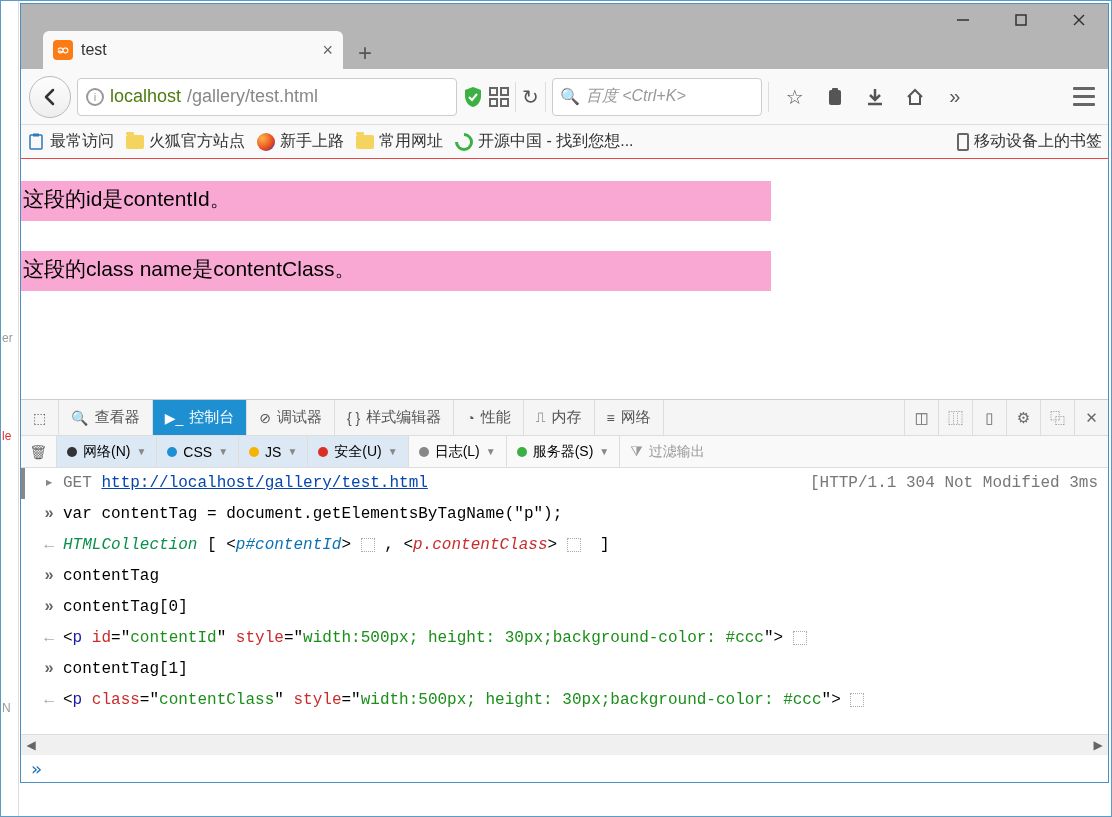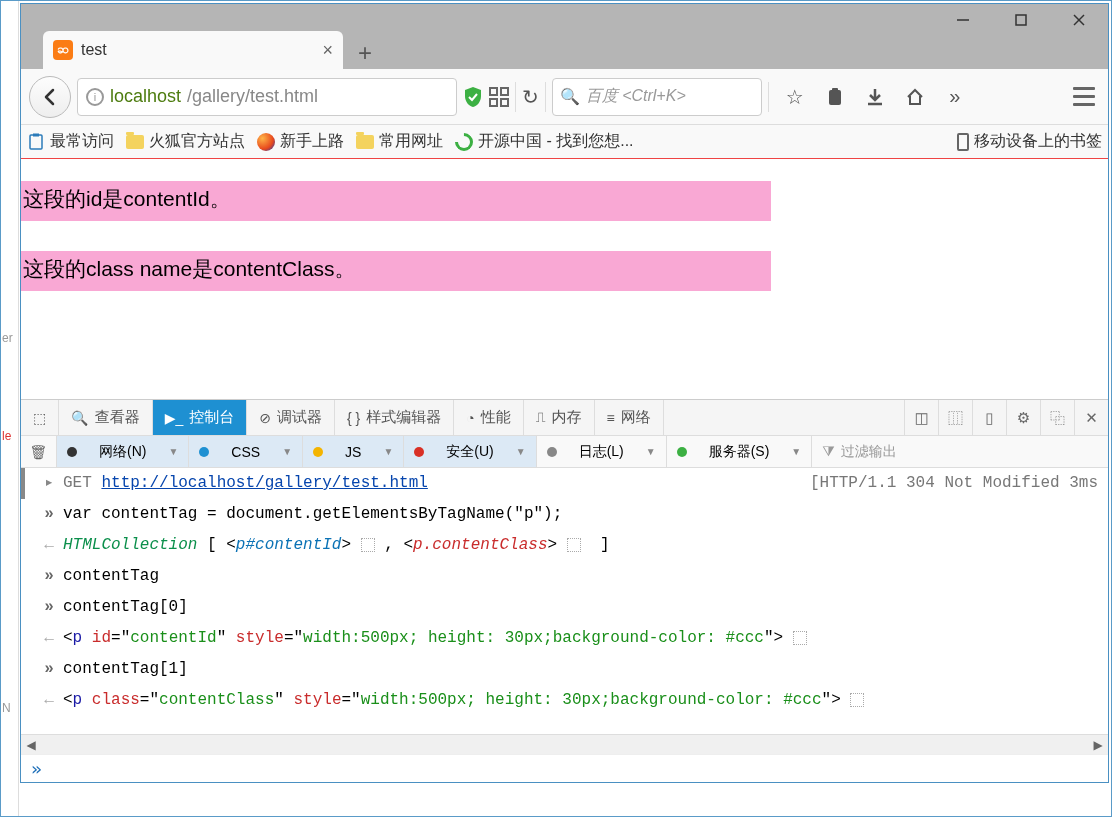--- a/index.html
+++ b/index.html
@@ -193,21 +193,21 @@
 
 .dt-filters {
   height:32px;
   display:flex;align-items:center;
   border-bottom:1px solid #ddd;
   background:#f9f9f9;
   font-size:14px;
 }
 .trash { width:36px;display:flex;align-items:center;justify-content:center;color:#666;border-right:1px solid #ddd;height:100%; }
 .fchip {
-  display:flex;align-items:center;gap:22px;padding:0 10px;height:100%;
+  display:flex;align-items:center;gap:6px;padding:0 10px;height:100%;
   border-right:1px solid #ddd;
 }
 .fchip .dot{width:10px;height:10px;border-radius:50%;}
 .fchip .dd{color:#888;font-size:10px;}
 .fchip.sel { background:#dce9f5; }
 .filterbox { flex:1;display:flex;align-items:center;gap:6px;padding:0 10px;color:#999; }
 
 .console {
   flex:1;
   font-family: Consolas, "Courier New", monospace;

